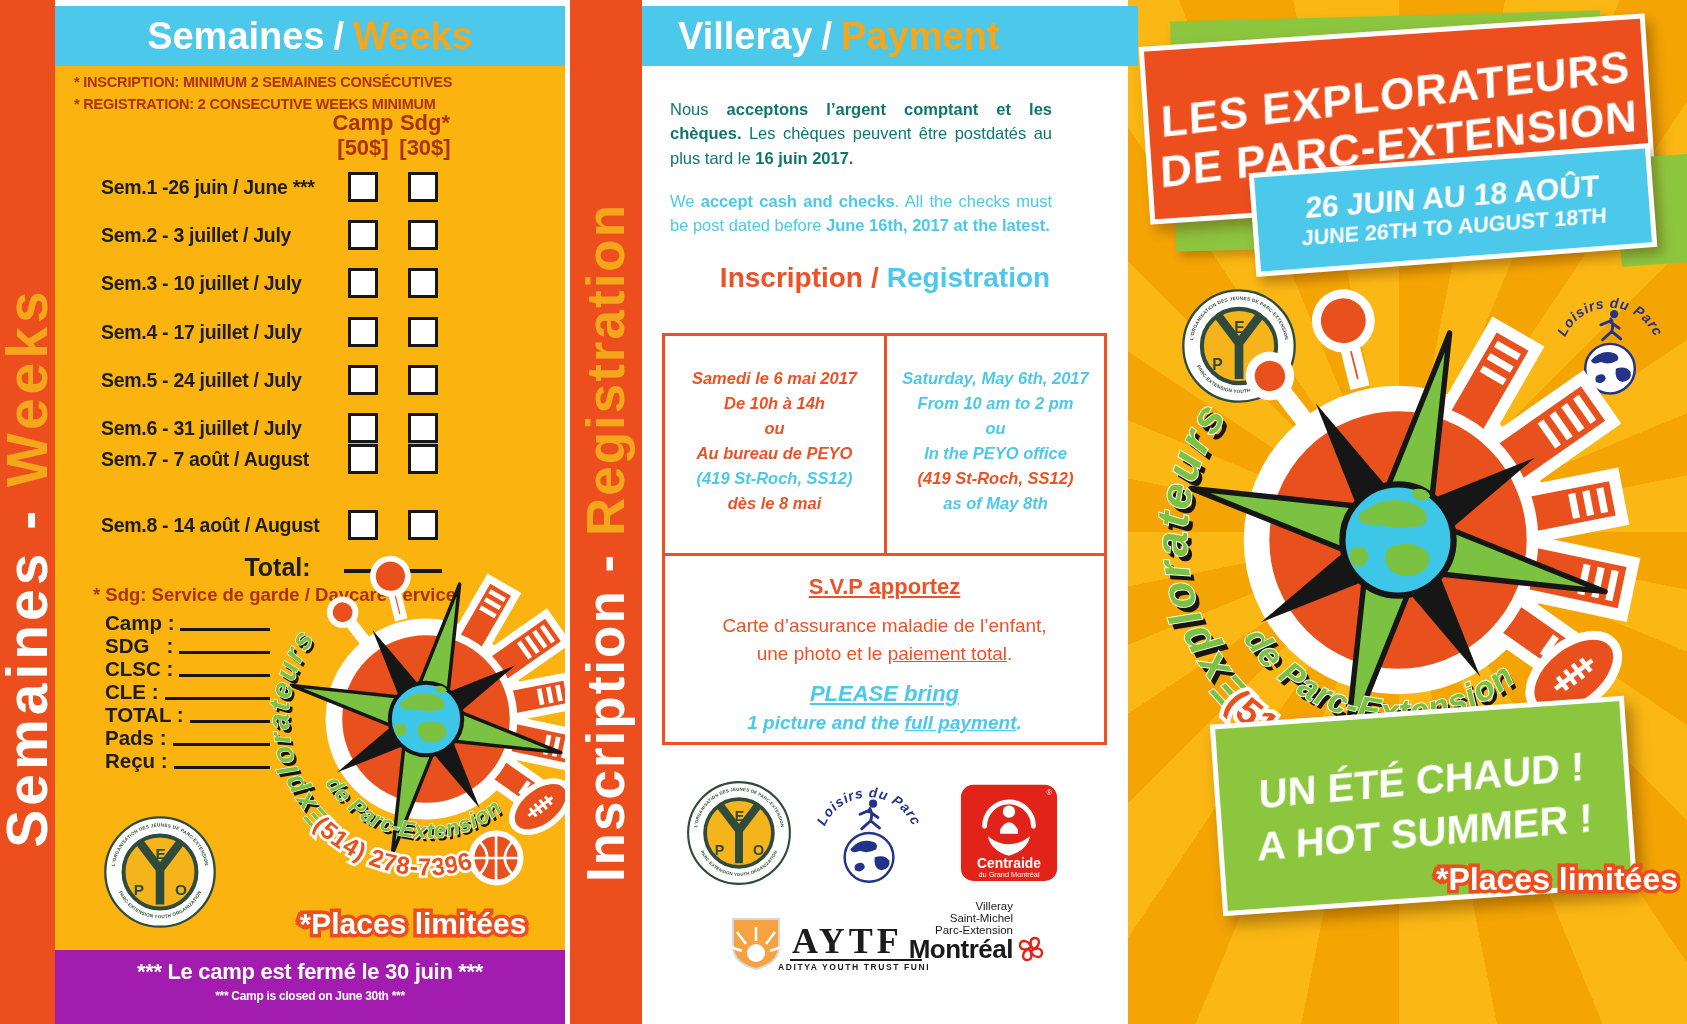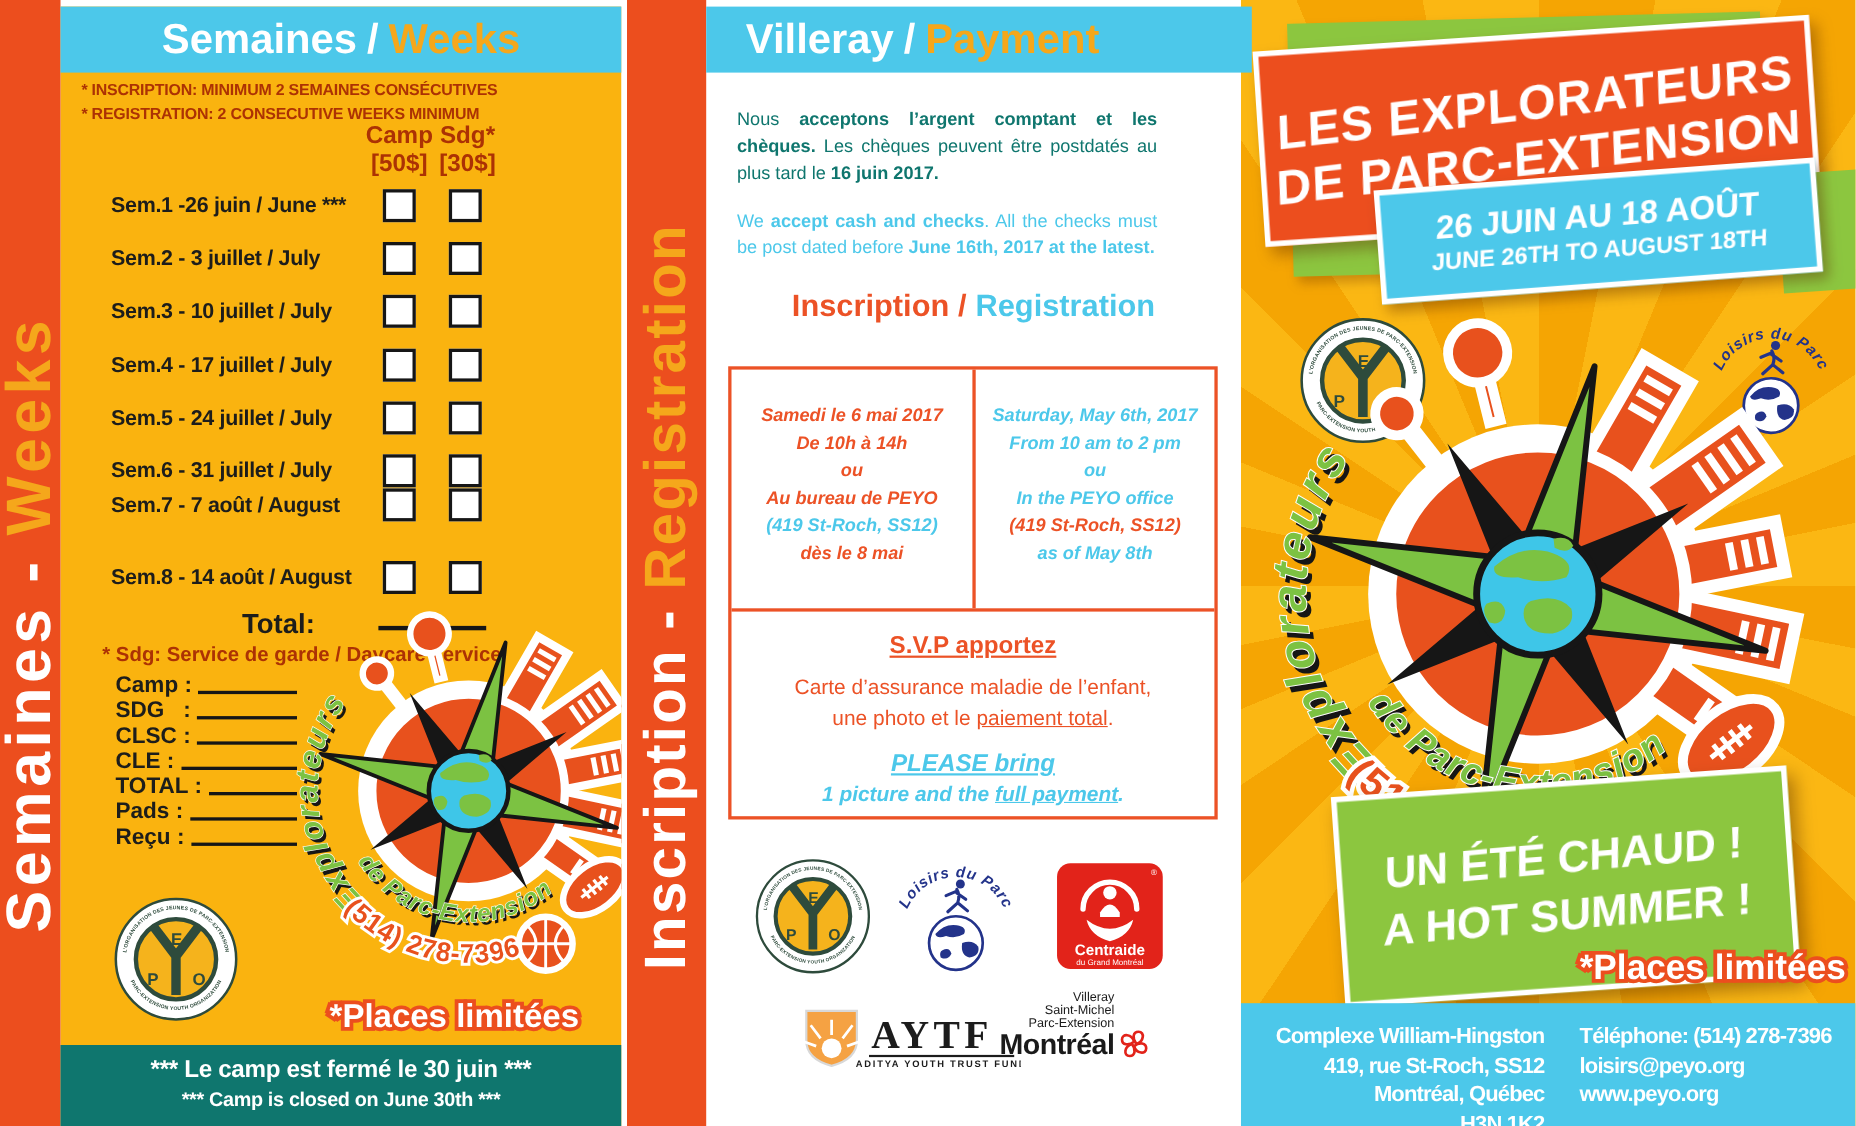--- a/index.html
+++ b/index.html
@@ -25,31 +25,31 @@
   .strip-left{left:0;width:55px;}
   .strip-left .strip-inner{font-size:57px;letter-spacing:4px;}
   .yellow-bg{position:absolute;left:55px;top:6px;width:510px;height:1018px;background:#FAB30F;}
   .band-left{left:55px;top:6px;width:510px;justify-content:center;}
   .note{position:absolute;left:74px;font-weight:bold;font-size:14.5px;letter-spacing:-0.2px;color:#AC3204;white-space:nowrap;}
   .colhead{position:absolute;width:72px;text-align:center;font-weight:bold;font-size:22px;color:#AC3204;white-space:nowrap;}
   .week{position:absolute;left:0;width:565px;height:31px;}
   .wlabel{position:absolute;left:101px;line-height:31px;font-weight:bold;font-size:19.5px;
           letter-spacing:-0.3px;color:#1d1d1b;white-space:pre;}
   .cb{position:absolute;top:0;width:30px;height:30px;background:#fff;border:3px solid #161616;}
-  .total-label{position:absolute;left:220px;top:553px;width:115px;text-align:left;
+  .total-label{position:absolute;left:220px;top:553px;width:115px;text-align:center;
                font-weight:bold;font-size:25px;color:#1d1d1b;}
   .tline{position:absolute;top:569px;width:38px;height:4px;background:#161616;}
   .sdg-note{position:absolute;left:93px;top:584px;font-weight:bold;font-size:18.5px;color:#AC3204;white-space:nowrap;}
   .fee{position:absolute;left:105px;width:165px;display:flex;height:22px;}
   .flabel{font-weight:bold;font-size:20.5px;color:#1d1d1b;white-space:pre;line-height:22px;}
   .fline{flex:1;height:3.5px;background:#161616;align-self:flex-end;margin-bottom:3px;margin-left:6px;}
-  .footer-left{position:absolute;left:55px;top:950px;width:510px;height:74px;background:#0f766e;
+  .footer-left{position:absolute;left:55px;top:950px;width:510px;height:74px;background:#a21caf;
                text-align:center;color:#fff;font-weight:bold;}
   .footer-left .l1{margin-top:9px;font-size:22px;letter-spacing:-0.3px;}
-  .footer-left .l2{margin-top:4px;font-size:18px;letter-spacing:-0.3px;}
+  .footer-left .l2{margin-top:4px;font-size:12px;letter-spacing:-0.3px;}
 
   
   .panel-mid{position:absolute;left:570px;top:0;width:558px;height:1024px;background:#fff;z-index:3;}
   .strip-mid{left:0;width:72px;}
   .strip-mid .strip-inner{font-size:53px;letter-spacing:2px;transform:rotate(-90deg) translateX(-30px);}
   .band-mid{left:72px;top:6px;width:496px;padding-left:36px;}
   .para{position:absolute;left:100px;width:382px;text-align:justify;font-size:16.5px;line-height:1.5;}
   .para-fr{top:80px;color:#0f766e;}
   .para-en{top:172px;color:#4CC8EA;}
   .para b{font-weight:bold;}
@@ -461,27 +461,14 @@
 
     <div class="summer-box">
       <div class="summer-line">UN ÉTÉ CHAUD !</div>
       <div class="summer-line">A HOT SUMMER !</div>
     </div>
 
     <svg class="abs" style="left:215px;top:854px" width="340" height="48">
       <text x="335" y="36" text-anchor="end" font-size="32" font-weight="bold" fill="#fff" stroke="#EC4E1E" stroke-width="7" paint-order="stroke" font-family="Liberation Sans, sans-serif">*Places limitées</text>
     </svg>
 
-    <div class="footer-right">
-      <div class="fcol fcol-left">
-        <div>Complexe William-Hingston</div>
-        <div>419, rue St-Roch, SS12</div>
-        <div>Montréal, Québec</div>
-        <div>H3N 1K2</div>
-      </div>
-      <div class="fcol fcol-right">
-        <div>Téléphone: (514) 278-7396</div>
-        <div>loisirs@peyo.org</div>
-        <div>www.peyo.org</div>
-      </div>
-    </div>
   </section>
 </div>
 
 </body></html>

